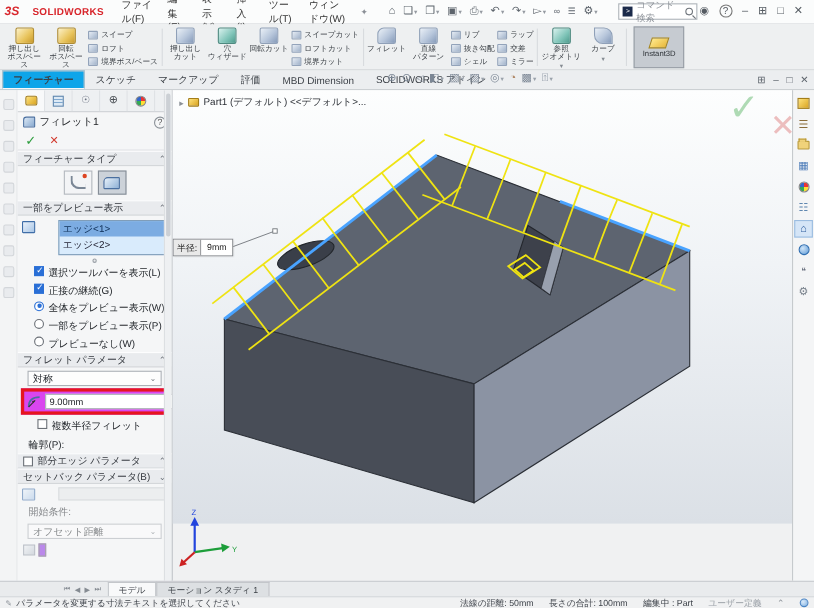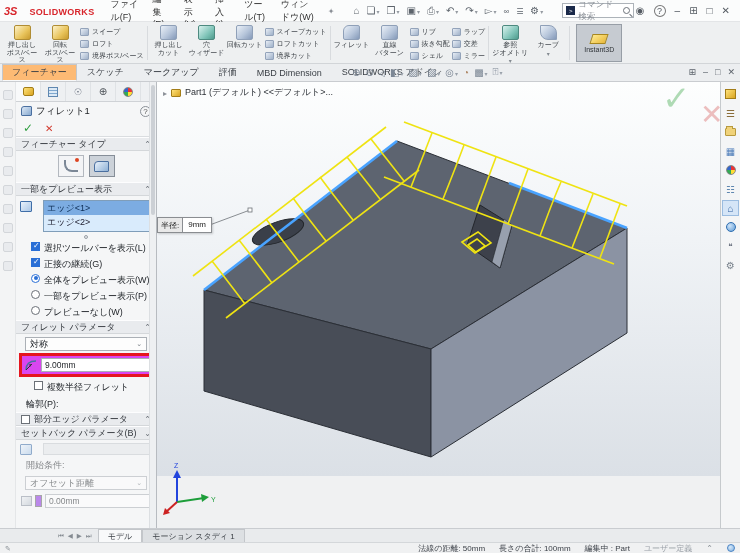--- a/index.html
+++ b/index.html
@@ -69,21 +69,21 @@
   .r-instant { width:46px; height:38px; margin-left:3px; background:#c6cbd1; border:1px solid #979ea6;
     display:flex; flex-direction:column; align-items:center; justify-content:center; gap:2px; }
   .i3d-icon { width:16px; height:10px; background:linear-gradient(135deg,#ffe98c,#e8b93c); border:1px solid #a8871f;
     transform:skewX(-18deg); }
   .r-instant .lbl { font-size:7px; color:#2e3338; }
 
   
   .tabbar { left:0; top:64px; width:740px; height:18px; background:#eceef0;
     border-bottom:1px solid #c9ccd0; display:flex; align-items:stretch; padding-left:2px; }
   .cmtab { padding:0 9px; display:flex; align-items:center; color:#3a3f45; border:1px solid transparent; }
-  .cmtab.active { background:#fdba74; border-color:#c3c7cb; border-bottom-color:#f8f9fa; font-weight:normal; }
+  .cmtab.active { background:#0ea5e9; border-color:#c3c7cb; border-bottom-color:#f8f9fa; font-weight:bold; }
   .headsup { position:absolute; left:352px; top:66px; display:flex; align-items:center; gap:5px;
     color:#7c8795; font-size:10px; }
   .hud::before { font-size:10px; }
   .h-zoomfit::before { content:"\2295"; }
   .h-zoomarea::before { content:"\2299"; }
   .h-prev::before { content:"\25C1"; font-size:8px; }
   .h-section::before { content:"\25E7"; }
   .h-orient::before { content:"\25A7"; }
   .h-display::before { content:"\25A8"; }
   .h-eye::before { content:"\25CE"; }
@@ -127,21 +127,21 @@
   .chev-dn::before { content:"\2304"; }
   .ftbtns { display:flex; gap:5px; justify-content:center; padding:4px 0 5px; }
   .ftbtn { width:26px; height:22px; border:1px solid #b3b8bf; background:#f3f4f6;
     display:flex; align-items:center; justify-content:center; }
   .ftbtn.active { background:#ccd2d9; border-color:#868e98; }
   .ftb1 { width:14px; height:12px; border-left:2px solid #7b8796; border-bottom:2px solid #7b8796;
     border-bottom-left-radius:8px; position:relative; }
   .ftb1::after { content:""; position:absolute; width:4px; height:4px; background:#d42; border-radius:50%; right:-1px; top:-2px; }
   .ftb2 { width:15px; height:11px; border:1px solid #4a6fa0; border-radius:4px 1px 1px 1px;
     background:linear-gradient(135deg,#e8f1fa,#8fb1d6); }
-  .selrow { display:flex; gap:11px; padding:4px 4px 1px 4px; }
+  .selrow { display:flex; gap:21px; padding:4px 4px 1px 4px; }
   .ico-edge { width:12px; height:11px; border:1px solid #3f6ea8; background:linear-gradient(135deg,#eaf2fb,#a9c6e6);
     border-radius:1px; flex:0 0 auto; margin-top:1px; }
   .editlist { flex:1; height:32px; background:#d9ebfc; border:1px solid #7f9db9; overflow:hidden; }
   .editlist .row { height:14px; display:flex; align-items:center; padding:0 3px; color:#223; }
   .editlist .row.sel { background:#7cacе2; background:#7cace2; color:#0d2d55; }
   .resize-dot { height:7px; display:flex; align-items:center; justify-content:center; }
   .resize-dot i { width:4px; height:4px; border:1px solid #9aa0a7; border-radius:50%; background:#e8eaec; }
   .optrow { display:flex; align-items:flex-start; gap:4px; padding:1.5px 0 1.5px 15px; color:#24282d; }
   .cbx { width:9px; height:9px; border:1px solid #6b7077; background:#fff; flex:0 0 auto; position:relative; }
   .cbx.on { background:#2a6fd6; border-color:#2a6fd6; }
@@ -539,24 +539,20 @@
         <span class="emptysel"></span>
       </div>
       <div class="lblrow">開始条件:</div>
       <div class="selectbox">
         <span>オフセット距離</span>
           <span class="caret"></span>
       </div>
       <div class="offrow">
         <i class="ico-cube-g"></i>
         <span class="swatch" style="background:#8b2fe0;"></span>
-        <div class="numfield">
-          <input value="0.00mm" style="">
-
-        </div>
       </div>
 
     </div>
     <div class="pmsb">
         <span class="thumb"></span>
       </div>
   </div>
 
   <div class="abs vp">
     <svg width="563" height="446" viewBox="0 0 563 446" style="position:absolute;left:0;top:0;">
@@ -653,20 +649,21 @@
       <span>◀</span>
       <span>▶</span>
       <span>⏭</span>
     </span>
     <span class="sheet active">モデル</span>
     <span class="sheet">モーション スタディ 1</span>
   </div>
 
   <div class="abs statusbar">
     <span class="st-icon"></span>
+    <span>パラメータを変更する寸法テキストを選択してください</span>
     <span class="st-right">
       <span>法線の距離: 50mm</span>
       <span>長さの合計: 100mm</span>
       <span>編集中 :  Part</span>
       <span class="st-dim">ユーザー定義</span>
       <span class="st-caret"></span>
       <span class="st-globe"></span>
     </span>
   </div>
 

